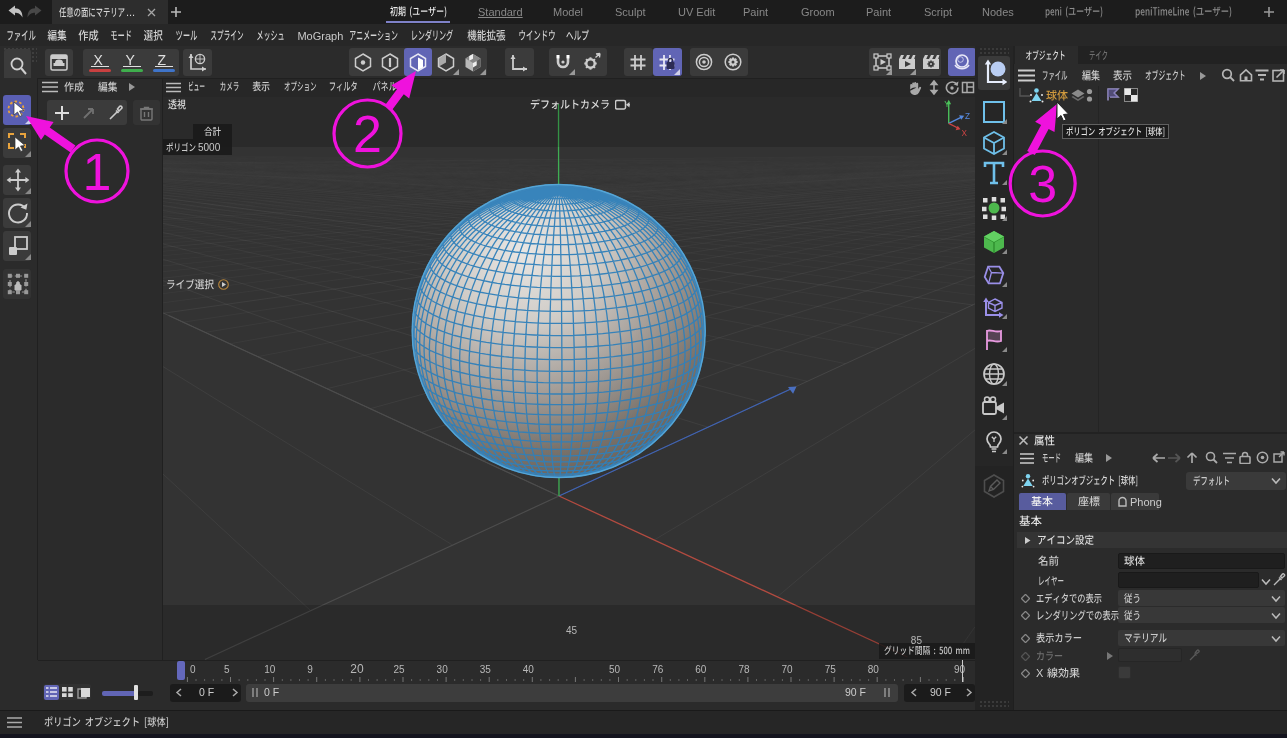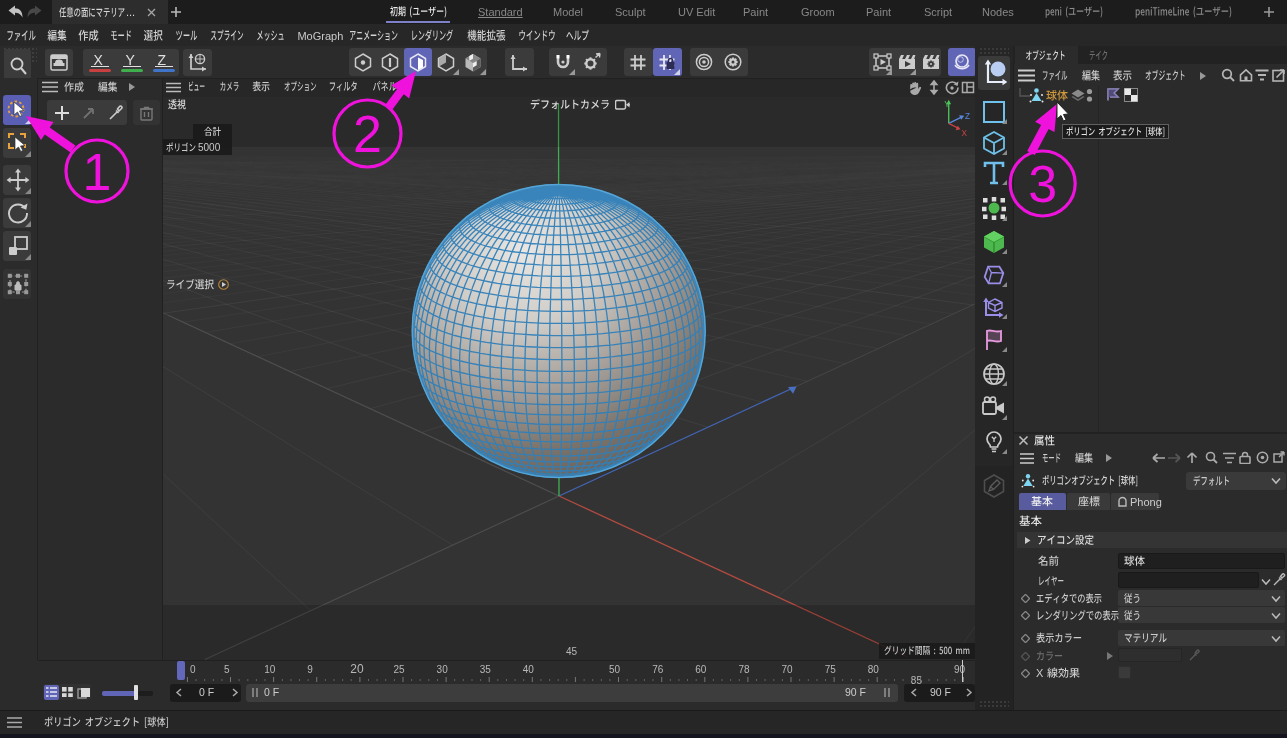--- a/index.html
+++ b/index.html
@@ -635,29 +635,29 @@
     <div style="position:absolute;left:177px;top:661px;width:8px;height:19px;background:#6468bc;border-radius:2px"></div>
     <div class="lt" style="left:189.9px;top:661.5px;font-size:10px;color:#b8b8b8;line-height:15px;">0</div>
     <div class="lt" style="left:224.015px;top:661.5px;font-size:10px;color:#b8b8b8;line-height:15px;">5</div>
     <div class="lt" style="left:264.13px;top:661.5px;font-size:10px;color:#b8b8b8;line-height:15px;">10</div>
     <div class="lt" style="left:307.245px;top:661.5px;font-size:10px;color:#b8b8b8;line-height:15px;">9</div>
     <div class="lt" style="left:350.36px;top:661.5px;font-size:12px;color:#b8b8b8;line-height:15px;">20</div>
     <div class="lt" style="left:393.475px;top:661.5px;font-size:10px;color:#b8b8b8;line-height:15px;">25</div>
     <div class="lt" style="left:436.59px;top:661.5px;font-size:10px;color:#b8b8b8;line-height:15px;">30</div>
     <div class="lt" style="left:479.705px;top:661.5px;font-size:10px;color:#b8b8b8;line-height:15px;">35</div>
     <div class="lt" style="left:522.82px;top:661.5px;font-size:10px;color:#b8b8b8;line-height:15px;">40</div>
-    <div class="lt" style="left:565.935px;top:623px;font-size:10px;color:#b8b8b8;line-height:15px;margin-top:21px;">45</div>
+    <div class="lt" style="left:565.935px;top:623px;font-size:10px;color:#b8b8b8;line-height:15px;">45</div>
     <div class="lt" style="left:609.05px;top:661.5px;font-size:10px;color:#b8b8b8;line-height:15px;">50</div>
     <div class="lt" style="left:652.165px;top:661.5px;font-size:10px;color:#b8b8b8;line-height:15px;">76</div>
     <div class="lt" style="left:695.28px;top:661.5px;font-size:10px;color:#b8b8b8;line-height:15px;">60</div>
     <div class="lt" style="left:738.395px;top:661.5px;font-size:10px;color:#b8b8b8;line-height:15px;">78</div>
     <div class="lt" style="left:781.51px;top:661.5px;font-size:10px;color:#b8b8b8;line-height:15px;">70</div>
     <div class="lt" style="left:824.625px;top:661.5px;font-size:10px;color:#b8b8b8;line-height:15px;">75</div>
     <div class="lt" style="left:867.74px;top:661.5px;font-size:10px;color:#b8b8b8;line-height:15px;">80</div>
-    <div class="lt" style="left:910.855px;top:673px;font-size:10px;color:#b8b8b8;line-height:15px;text-align:center;">85</div>
+    <div class="lt" style="left:910.855px;top:633px;font-size:10px;color:#b8b8b8;line-height:15px;text-align:center;">85</div>
     <div class="lt" style="left:953.97px;top:661.5px;font-size:10px;color:#b8b8b8;line-height:15px;">90</div>
     <svg style="position:absolute;left:163px;top:677px;width:812px;height:6px;" viewBox="0 0 812 6">
       <rect x="23.9" y="0" width="1" height="5" fill="#777"></rect>
       <rect x="32.5" y="2" width="1" height="2" fill="#606060"></rect>
       <rect x="41.1" y="2" width="1" height="2" fill="#606060"></rect>
       <rect x="49.8" y="2" width="1" height="2" fill="#606060"></rect>
       <rect x="58.4" y="2" width="1" height="2" fill="#606060"></rect>
       <rect x="67.0" y="0" width="1" height="5" fill="#777"></rect>
       <rect x="75.6" y="2" width="1" height="2" fill="#606060"></rect>
       <rect x="84.3" y="2" width="1" height="2" fill="#606060"></rect>

